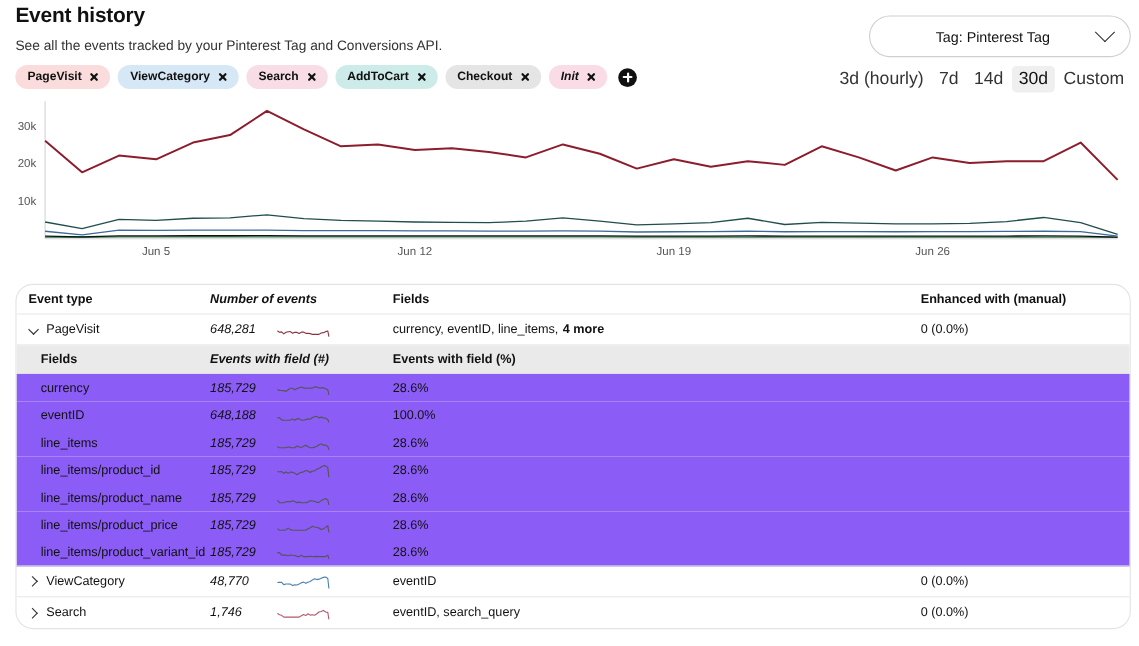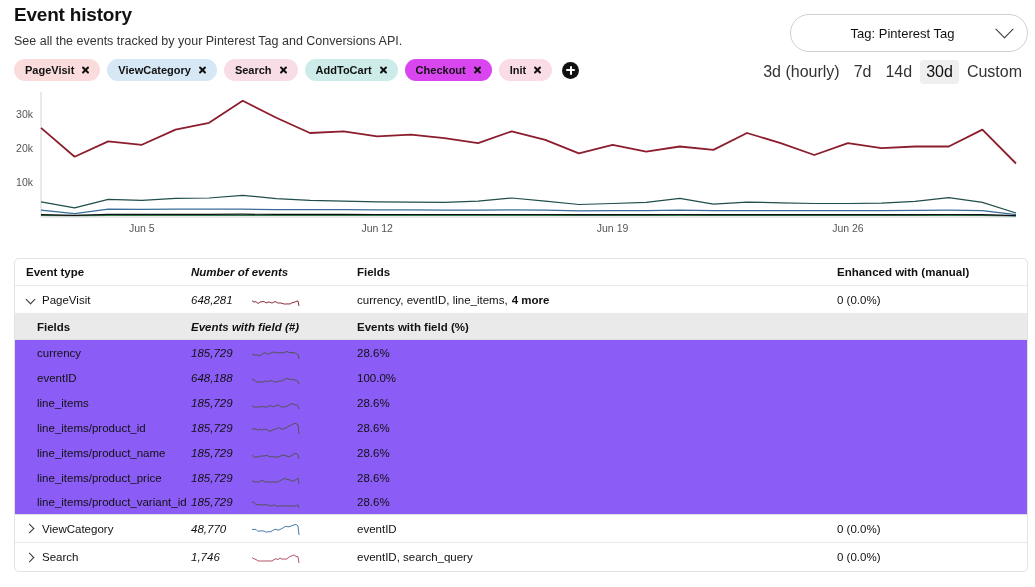--- a/index.html
+++ b/index.html
@@ -91,21 +91,21 @@
   
   .chart-wrap { position: absolute; left: 0; top: 86px; width: 1035px; height: 152px; }
   .chart-svg  { display: block; }
   .ylab { font-size: 10.5px; fill: #555555; font-family: "Liberation Sans", sans-serif; }
   .xlab { font-size: 10.5px; fill: #555555; font-family: "Liberation Sans", sans-serif; text-anchor: middle; }
 
   
   .table {
     position: absolute; left: 14px; top: 258px;
     width: 1014px;
-    border: 1px solid #e3e3e3; border-radius: 5px;
+    border: 1px solid #e3e3e3; border-radius: 16px;
     background: #ffffff;
     overflow: hidden;
   }
   .row {
     display: flex; align-items: center;
     height: 25px;
     border-bottom: 1px solid #e9e9e9;
     font-size: 11.5px;
   }
   .row.head { height: 27px; font-weight: bold; color: #111111; }
@@ -161,25 +161,25 @@
         <span class="x"></span>
       </div>
       <div class="chip" style="background: rgb(248, 221, 230);">
         <span>Search</span>
         <span class="x"></span>
       </div>
       <div class="chip" style="background: rgb(205, 236, 233);">
         <span>AddToCart</span>
         <span class="x"></span>
       </div>
-      <div class="chip" style="background: #d946ef;">
+      <div class="chip" style="background: #e5e5e5;">
         <span>Checkout</span>
         <span class="x"></span>
       </div>
-      <div class="chip" style="background: rgb(250, 220, 230);">
+      <div class="chip" style="background: rgb(250, 220, 230); font-style: italic;">
         <span>Init</span>
         <span class="x"></span>
       </div>
       <div class="add-btn"></div>
     </div>
 
   <div class="ranges" id="ranges">
       <div class="range">3d (hourly)</div>
       <div class="range">7d</div>
       <div class="range">14d</div>

